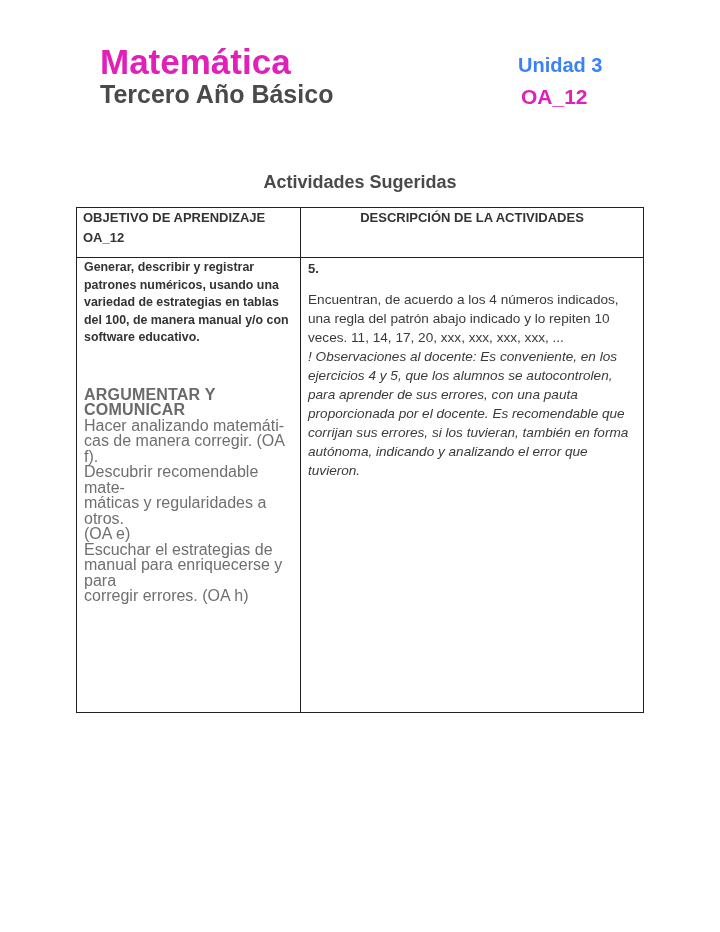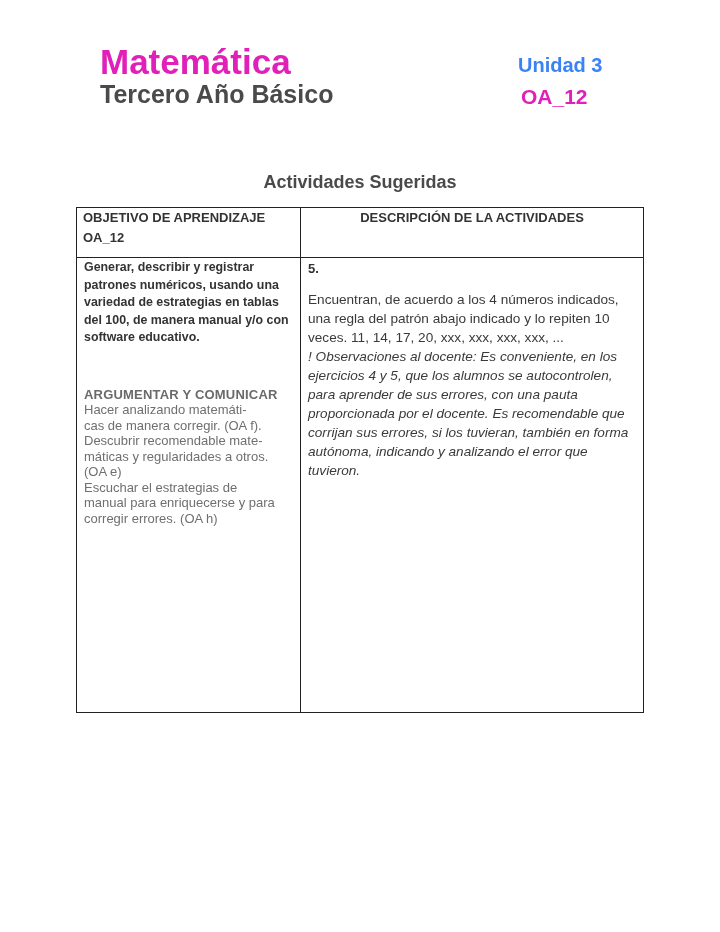--- a/index.html
+++ b/index.html
@@ -11,21 +11,21 @@
   .section-title { position: absolute; left: 0; width: 720px; top: 172px; text-align: center; font-size: 18px; font-weight: bold; color: #4a4a4a; }
   table.grid { position: absolute; left: 76px; top: 207px; width: 568px; border-collapse: collapse; table-layout: fixed; }
   table.grid td { border: 1px solid #222; vertical-align: top; padding: 0; }
   .col-left { width: 224px; }
   .hdr-cell { height: 49px; font-size: 13px; font-weight: bold; color: #333; line-height: 20px; }
   .hdr-left { padding: 0 6px !important; }
   .hdr-right { text-align: center; }
   .body-row td { height: 452px; }
   .left-body { padding: 1px 7px !important; }
   .obj-text { font-size: 12.4px; font-weight: bold; color: #333; line-height: 17.5px; margin: 0; }
-  .skills { margin-top: 40px; font-size: 13px; color: #6f6f6f; line-height: 15.5px; }
+  .skills { margin-top: 40px; font-size: 16px; color: #6f6f6f; line-height: 15.5px; }
   .skills-title { font-weight: bold; color: #6a6a6a; letter-spacing: 0.2px; }
   .right-body { padding: 0 7px !important; color: #3a3a3a; }
   .num { font-size: 13px; font-weight: bold; margin-top: 3px; color: #333; }
   .desc { font-size: 13.6px; line-height: 19px; margin-top: 14px; }
   .obs { font-size: 13.6px; line-height: 19px; font-style: italic; }
 </style>
 </head>
 <body>
 
 <div class="title-main">Matemática</div>

